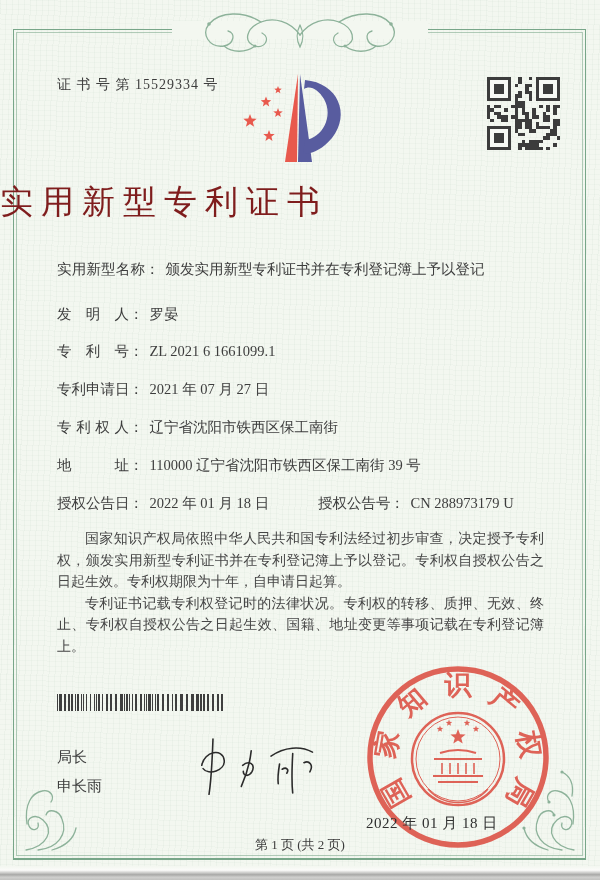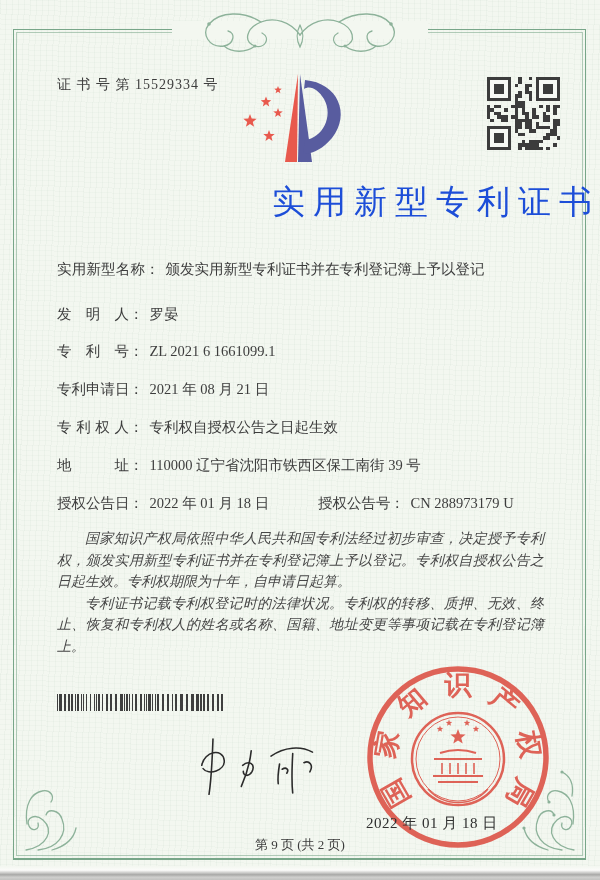--- a/index.html
+++ b/index.html
@@ -35,35 +35,35 @@
   .cert-no{ position:absolute; left:57px; top:76px; font-size:14px; letter-spacing:1px;text-align:right; }
 
   .logo{ position:absolute; left:225px; top:70px; width:150px; height:100px; }
   .logo-red{ fill:var(--logo-red,#e8594d); }
   .logo-blue{ fill:var(--logo-blue,#585c9f); }
 
   .qr{ position:absolute; left:487px; top:77px; width:73px; height:73px; shape-rendering:crispEdges; }
 
   .title{
     position:absolute; left:0; top:180px; width:100%;
-    text-align:right; font-size:33px; letter-spacing:8px;
-    color:#1d4ed8; font-weight:normal; margin:0;
+    text-align:left; font-size:33px; letter-spacing:8px;
+    color:#7f1d1d; font-weight:normal; margin:0;
   }
 
   .fields{ position:absolute; left:57px; top:0; width:490px; font-size:14.5px; }
   .frow{ position:absolute; left:0; white-space:nowrap; }
   .lbl{ display:inline-flex; justify-content:space-between; width:72px; vertical-align:bottom; }
   .lbl.w6{ width:88px; }
   .colon{ margin-right:6px; }
   .pair2{ position:absolute; left:261px; top:0; white-space:nowrap; }
 
   .paras{
     position:absolute; left:57px; top:528px; width:487px;
     font-size:14px; line-height:21.5px; text-align:justify;
-    font-style:italic; color:#464646;
+    color:#464646;
   }
   .paras p{ margin:0; text-indent:2em; }
 
   .barcode{ position:absolute; left:57px; top:694px; width:167px; height:17px; shape-rendering:crispEdges; }
 
   .signer{ position:absolute; left:57px; top:743px; font-size:15px; line-height:29px; }
   .sig{ position:absolute; left:182px; top:722px; width:145px; height:84px; }
   .sig path{ stroke:#2b2b2b; stroke-width:2.4; fill:none; stroke-linecap:round; stroke-linejoin:round; }
 
   .seal{ position:absolute; left:363px; top:662px; width:190px; height:190px; opacity:0.88; }
@@ -299,29 +299,29 @@
           <span>号</span>
         </span><span class="colon">：</span><span>ZL 2021 6 1661099.1</span>
     </div>
     <div class="frow" style="top:380px">
       <span class="lbl">
           <span>专</span>
           <span>利</span>
           <span>申</span>
           <span>请</span>
           <span>日</span>
-        </span><span class="colon">：</span><span>2021 年 08 月 21 日</span>
+        </span><span class="colon">：</span><span>2021 年 07 月 27 日</span>
     </div>
     <div class="frow" style="top:418px">
       <span class="lbl">
           <span>专</span>
           <span>利</span>
           <span>权</span>
           <span>人</span>
-        </span><span class="colon">：</span><span>专利权自授权公告之日起生效</span>
+        </span><span class="colon">：</span><span>辽宁省沈阳市铁西区保工南街</span>
     </div>
     <div class="frow" style="top:456px">
       <span class="lbl">
           <span>地</span>
           <span>址</span>
         </span><span class="colon">：</span><span>110000  辽宁省沈阳市铁西区保工南街 39 号</span>
     </div>
     <div class="frow" style="top:494px">
       <span class="lbl">
           <span>授</span>
@@ -337,21 +337,21 @@
             <span>公</span>
             <span>告</span>
             <span>号</span>
           </span><span class="colon">：</span><span>CN 288973179 U</span>
       </span>
     </div>
   </div>
 
   <div class="paras">
     <p>国家知识产权局依照中华人民共和国专利法经过初步审查，决定授予专利权，颁发实用新型专利证书并在专利登记簿上予以登记。专利权自授权公告之日起生效。专利权期限为十年，自申请日起算。</p>
-    <p>专利证书记载专利权登记时的法律状况。专利权的转移、质押、无效、终止、恢复和专利权人的姓名或名称、国籍、地址变更等事项记载在专利登记簿上。</p>
+    <p>专利证书记载专利权登记时的法律状况。专利权的转移、质押、无效、终止、专利权自授权公告之日起生效、国籍、地址变更等事项记载在专利登记簿上。</p>
   </div>
 
   <svg class="barcode" id="barcode" viewBox="0 0 167 17" preserveAspectRatio="none">
       <rect x="0" y="0" width="1" height="17" fill="#262626" opacity="0.88"></rect>
       <rect x="2" y="0" width="3" height="17" fill="#262626" opacity="0.88"></rect>
       <rect x="7" y="0" width="2" height="17" fill="#262626" opacity="0.88"></rect>
       <rect x="11" y="0" width="2" height="17" fill="#262626" opacity="0.88"></rect>
       <rect x="14" y="0" width="2" height="17" fill="#262626" opacity="0.88"></rect>
       <rect x="18" y="0" width="1" height="17" fill="#262626" opacity="0.88"></rect>
       <rect x="20" y="0" width="2" height="17" fill="#262626" opacity="0.88"></rect>
@@ -388,20 +388,24 @@
       <rect x="134" y="0" width="3" height="17" fill="#262626" opacity="0.88"></rect>
       <rect x="139" y="0" width="3" height="17" fill="#262626" opacity="0.88"></rect>
       <rect x="143" y="0" width="2" height="17" fill="#262626" opacity="0.88"></rect>
       <rect x="146" y="0" width="2" height="17" fill="#262626" opacity="0.88"></rect>
       <rect x="150" y="0" width="2" height="17" fill="#262626" opacity="0.88"></rect>
       <rect x="155" y="0" width="2" height="17" fill="#262626" opacity="0.88"></rect>
       <rect x="160" y="0" width="2" height="17" fill="#262626" opacity="0.88"></rect>
       <rect x="164" y="0" width="2" height="17" fill="#262626" opacity="0.88"></rect>
     </svg>
 
+  <div class="signer">
+    <div>局长</div>
+    <div>申长雨</div>
+  </div>
 
   <svg class="sig" viewBox="0 0 220 100">
     <path d="M30,52 C34,30 62,26 64,44 C66,60 40,68 32,57"></path>
     <path d="M47,12 C46,40 45,70 41,96"></path>
     <path d="M105,30 C103,48 98,66 90,84"></path>
     <path d="M92,52 C102,44 112,50 106,62 C101,70 93,68 93,61"></path>
     <path d="M135,38 C155,24 180,22 198,32"></path>
     <path d="M148,50 C146,62 145,72 146,80"></path>
     <path d="M168,34 C167,52 166,76 168,94"></path>
     <path d="M185,48 C193,44 200,52 194,62"></path>
@@ -432,15 +436,15 @@
       <path d="M-18,-6 C-6,-10 6,-10 18,-6"></path>
       <path d="M-24,0 L24,0"></path>
       <path d="M-16,4 L-16,15 M-8,4 L-8,15 M0,4 L0,15 M8,4 L8,15 M16,4 L16,15" stroke-width="1.6"></path>
       <path d="M-25,17 L25,17"></path>
       <path d="M-20,23 L20,23"></path>
       <path d="M-30,30 A40,40 0 0 0 30,30" stroke-width="1.6"></path>
     </g>
   </svg>
   <div class="seal-date">2022 年 01 月 18 日</div>
 
-  <div class="footer">第 9 页 (共 2 页)</div>
+  <div class="footer">第 1 页 (共 2 页)</div>
   <div class="page-edge"></div>
 </div>
 
 </body></html>

